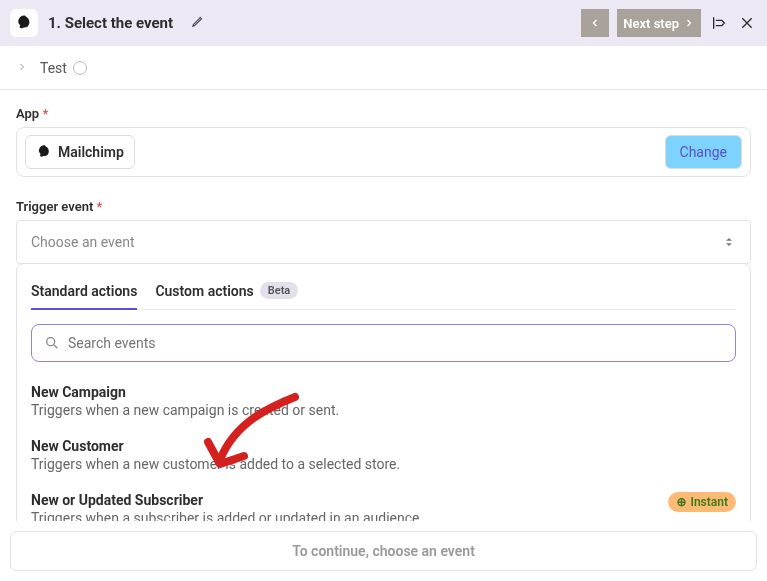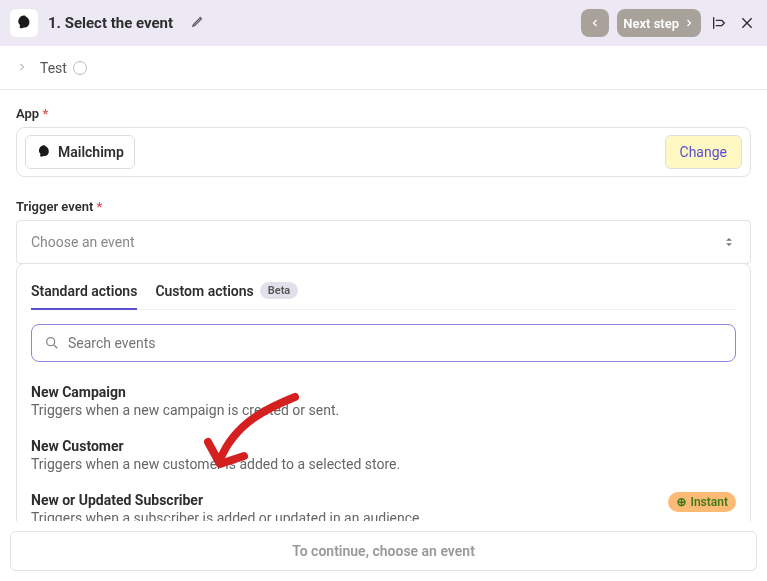--- a/index.html
+++ b/index.html
@@ -4,42 +4,42 @@
 <style>
   * { box-sizing: border-box; margin: 0; padding: 0; font-family: -apple-system, BlinkMacSystemFont, "Segoe UI", Roboto, sans-serif; }
   body { background: #fff; color: #2e2e2e; font-size: 14px; width: 767px; height: 581px; overflow: hidden; position: relative; }
 
   .topbar { background: #ece9f5; height: 46px; display: flex; align-items: center; padding: 0 10px; }
   .app-logo { width: 28px; height: 28px; background: #fff; border-radius: 6px; display: flex; align-items: center; justify-content: center; margin-right: 10px; }
   .app-logo svg { width: 18px; height: 18px; }
   .title { font-weight: 700; font-size: 15px; display: flex; align-items: center; gap: 18px; flex: 1; }
   .title .edit-icon svg { width: 14px; height: 14px; }
   .nav-group { display: flex; align-items: center; gap: 8px; }
-  .nav-btn { background: #a8a29a; color: #fff; border-radius: 8px; height: 28px; display: flex; align-items: center; gap: 4px; padding: 0 6px; cursor: pointer; }
+  .nav-btn { background: #a8a29a; color: #fff; border-radius: 0; height: 28px; display: flex; align-items: center; gap: 4px; padding: 0 6px; cursor: pointer; }
   .nav-btn.prev { width: 28px; justify-content: center; }
   .nav-btn .label { font-size: 13px; font-weight: 600; }
   .nav-btn svg { width: 12px; height: 12px; stroke: #fff; fill: none; stroke-width: 2.5; }
   .header-icon { width: 20px; display: flex; justify-content: center; cursor: pointer; }
   .header-icon svg { width: 16px; height: 16px; stroke: #2e2e2e; fill: none; stroke-width: 2; }
 
   .tabs-row { display: flex; align-items: center; height: 44px; padding: 0 16px; gap: 12px; border-bottom: 1px solid #e8e8e8; }
   .tab-item { display: flex; align-items: center; gap: 6px; height: 44px; font-size: 14px; color: #555; cursor: pointer; position: relative; }
   .tab-item.active { font-weight: 600; color: #2e2e2e; }
   .tab-item.active::after { content: ""; position: absolute; bottom: -1px; left: 0; right: 0; height: 2px; background: #5a4fcf; }
   .tab-item .status-circle { width: 14px; height: 14px; border: 1.5px solid #bbb; border-radius: 50%; }
   .tab-sep svg { width: 12px; height: 12px; stroke: #999; fill: none; stroke-width: 2; }
 
   .content { padding: 16px; }
   .field-label { font-size: 13px; font-weight: 600; margin-bottom: 6px; }
   .req { color: #d9534f; }
 
   .app-row { border: 1px solid #e2e2e2; border-radius: 8px; height: 50px; display: flex; align-items: center; padding: 0 8px; margin-bottom: 22px; }
   .chip { border: 1px solid #ddd; border-radius: 6px; height: 34px; padding: 16px 10px; display: flex; align-items: center; gap: 6px; font-weight: 600; }
   .chip svg { width: 16px; height: 16px; }
-  .change-btn { margin-left: auto; color: #5a4fcf; border: 1px solid #ddd; border-radius: 6px; height: 34px; padding: 0 14px; background: #fef9c3; cursor: pointer; font-size: 14px; }
+  .change-btn { margin-left: auto; color: #5a4fcf; border: 1px solid #ddd; border-radius: 6px; height: 34px; padding: 0 14px; background: #7dd3fc; cursor: pointer; font-size: 14px; }
 
   .dropdown { border: 1px solid #e2e2e2; border-radius: 4px; height: 44px; display: flex; align-items: center; padding: 0 14px; color: #888; cursor: pointer; justify-content: space-between; }
   .dropdown svg { width: 14px; height: 14px; fill: #777; }
 
   .panel { border: 1px solid #e2e2e2; border-radius: 8px; margin-top: -1px; padding: 12px 14px 0 14px; overflow: hidden; }
   .panel-tabs { display: flex; align-items: center; gap: 18px; border-bottom: 1px solid #eee; }
   .ptab { font-size: 14px; font-weight: 600; padding: 6px 0 10px 0; cursor: pointer; position: relative; display: flex; align-items: center; gap: 6px; }
   .ptab.active::after { content: ""; position: absolute; bottom: -1px; left: 0; right: 0; height: 2px; background: #5a4fcf; }
   .ptab .badge { background: #e3e0ec; color: #555; font-size: 11px; font-weight: 600; border-radius: 10px; padding: 2px 8px; }
 

